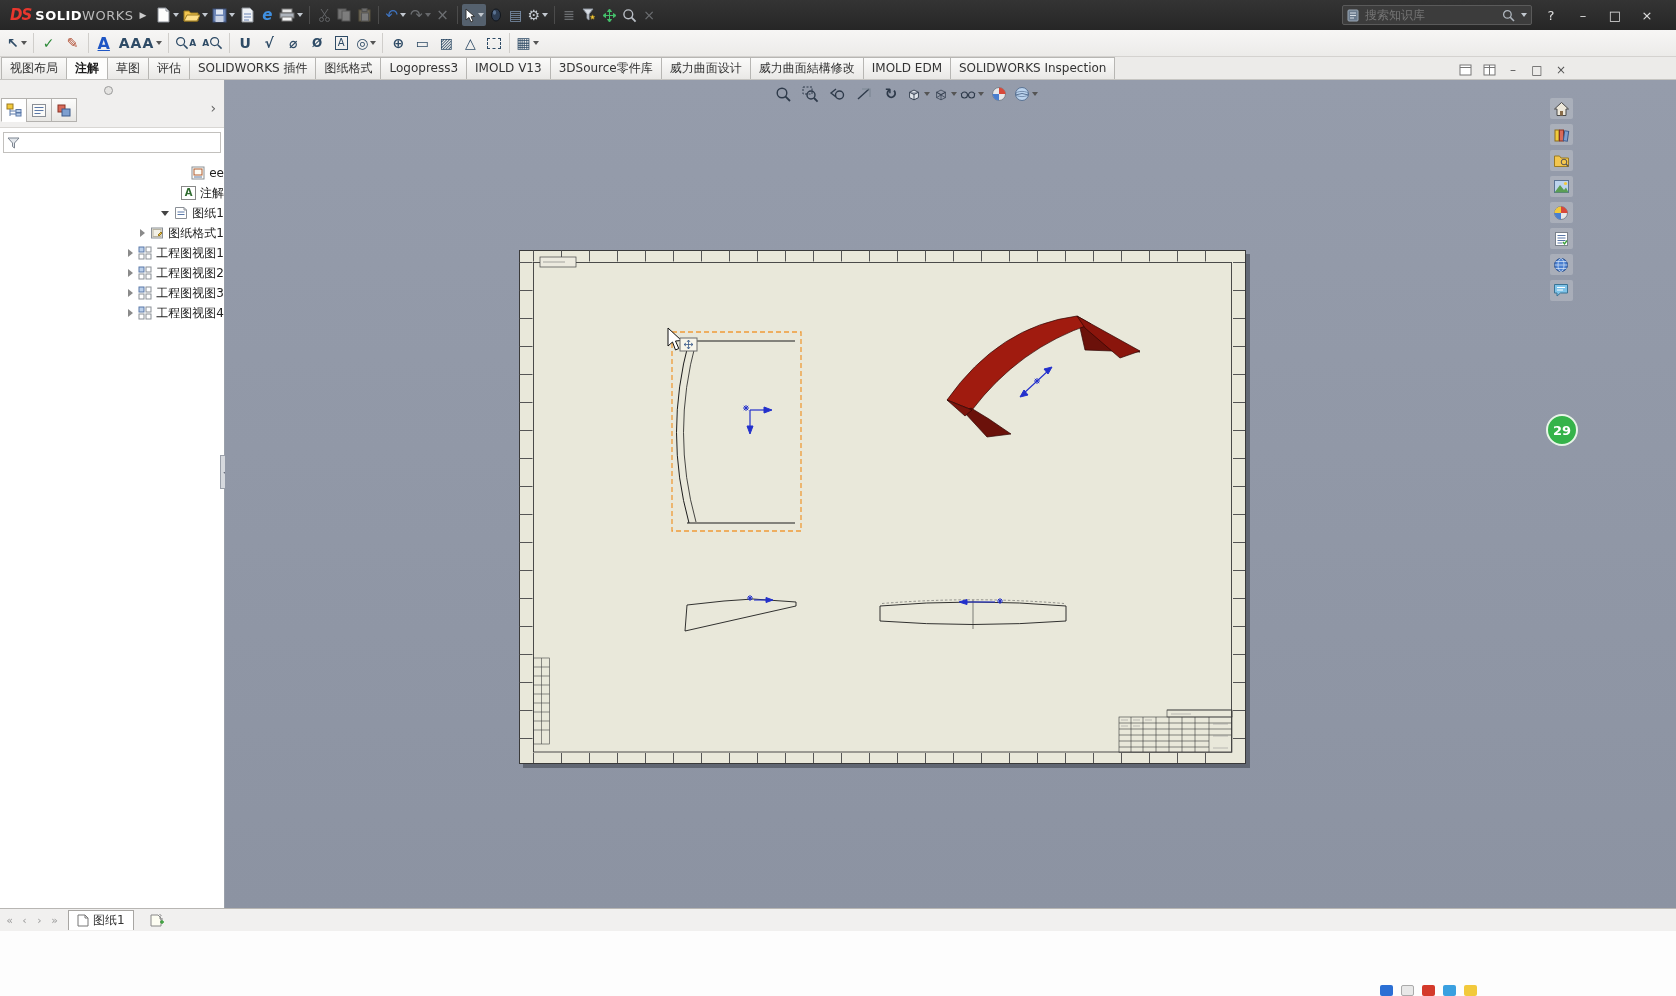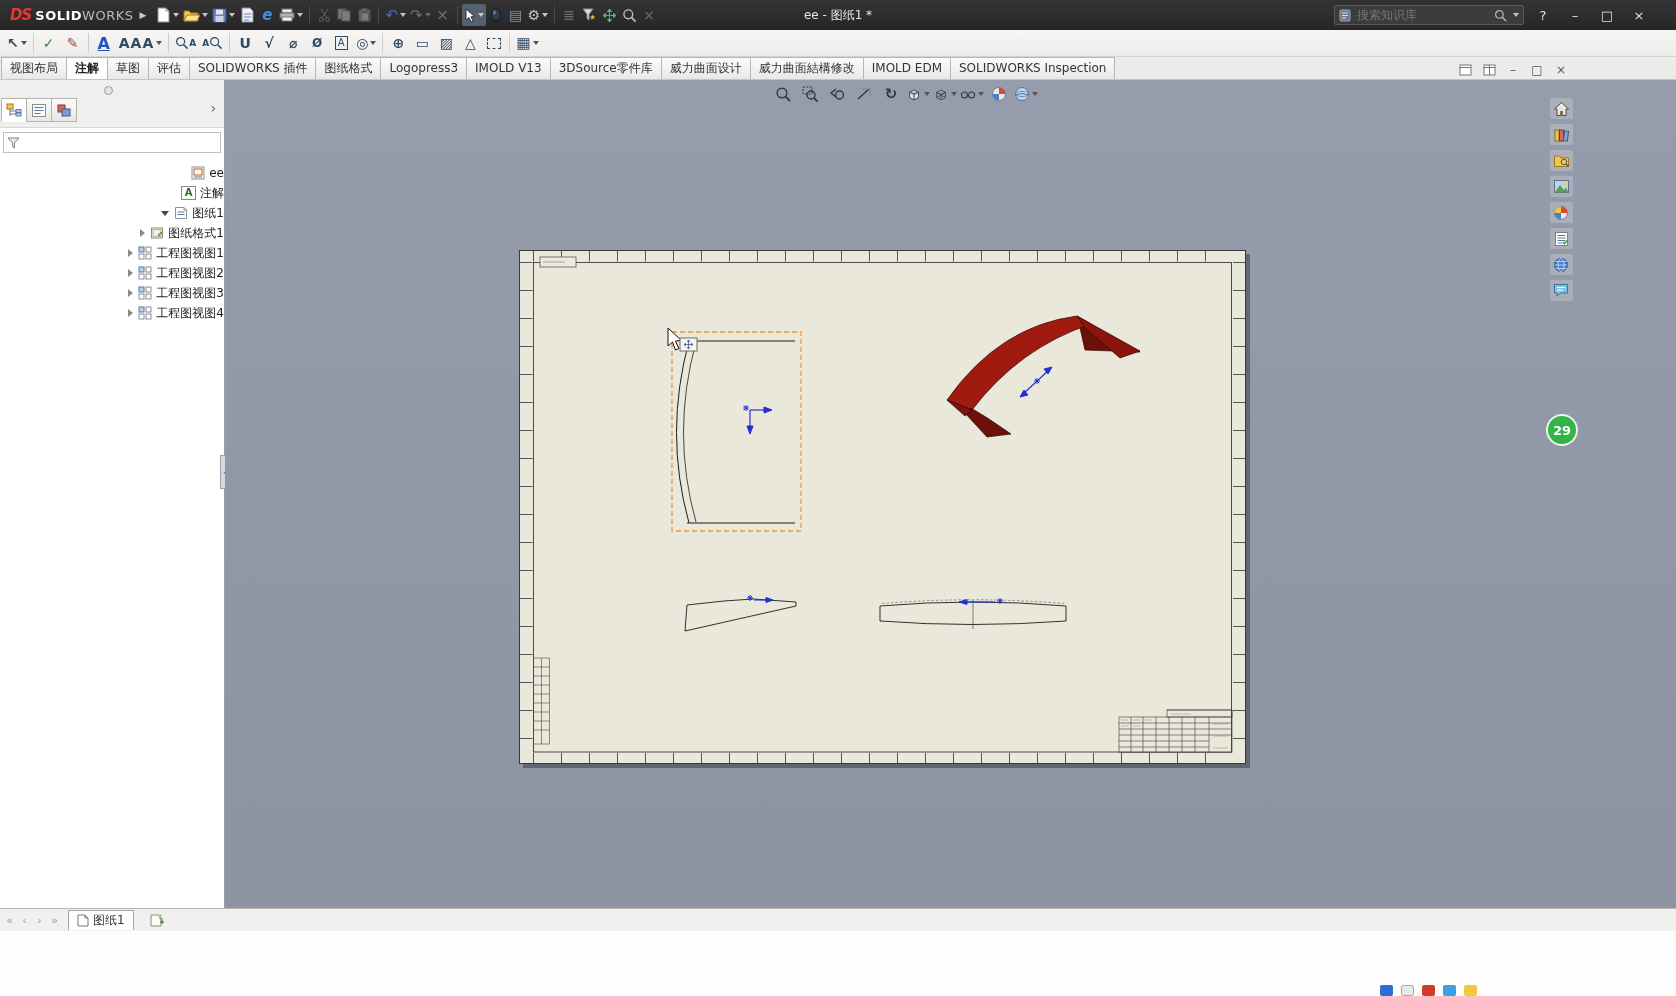--- a/index.html
+++ b/index.html
@@ -16,21 +16,21 @@
   .logo .works { color:#b9b9b9; font-size:13px; letter-spacing:0.5px; }
   .logo .flyout { color:#cccccc; font-size:9px; margin-left:2px; }
   .tbtn { height:22px; min-width:20px; display:flex; align-items:center; justify-content:center;
           padding:0 2px; border-radius:2px; color:#cfd6de; font-size:13px; }
   .tbtn.pressed { background:#55616e; box-shadow:inset 0 0 0 1px #7d8land; }
   .tbtn.disabled { opacity:.38; }
   .dd { width:0; height:0; border-left:3px solid transparent; border-right:3px solid transparent;
         border-top:4px solid #c2c8cf; margin-left:2px; }
   .sep-d { width:1px; height:18px; background:#4b4b4b; margin:0 4px; }
   .tb-title { position:absolute; left:0; right:0; text-align:center; color:#e6e6e6; font-size:12px; pointer-events:none; }
-  .tb-right { margin-left:auto; display:flex; align-items:center; gap:6px; padding-right:24px; z-index:2; }
+  .tb-right { margin-left:auto; display:flex; align-items:center; gap:6px; padding-right:16px; z-index:2; }
   .searchbox { display:flex; align-items:center; gap:4px; width:190px; height:20px; background:#3c3c3c;
                border:1px solid #5a5a5a; border-radius:2px; padding:0 4px; }
   .searchbox input { flex:1; background:transparent; border:none; outline:none; color:#b9b9b9; font-size:12px; width:100px; }
   .winbtn { width:26px; height:20px; display:flex; align-items:center; justify-content:center; color:#e0e0e0; font-size:13px; }
 
   
   .toolbar2 { left:0; top:30px; width:1676px; height:27px; background:linear-gradient(#f7f6f5,#ecebe9);
               border-bottom:1px solid #d4d2cf; display:flex; align-items:center; padding-left:4px; }
   .t2btn { height:24px; min-width:24px; display:flex; align-items:center; justify-content:center;
            color:#2e4b66; font-size:14px; border-radius:2px; padding:0 3px; }
@@ -210,21 +210,20 @@
         </svg>
     </span>
     <span class="tbtn">
       <svg width="15" height="15" viewBox="0 0 15 15">
           <circle cx="6.3" cy="6.3" r="4.4" fill="none" stroke="#b9bec5" stroke-width="1.4"></circle>
           <path d="M9.7 9.7 L13.6 13.6" stroke="#b9bec5" stroke-width="1.8"></path>
         </svg>
     </span>
     <span class="tbtn disabled" style="font-size:14px;">×</span>
 
-    <div class="tb-title">ee - 图纸1 *</div>
 
     <div class="tb-right">
       <div class="searchbox">
         <svg width="12" height="13" viewBox="0 0 12 13">
             <rect x="1" y="1" width="10" height="11" rx="1" fill="#6b7b8d" stroke="#9aa7b4"></rect>
             <path d="M3 4 h6 M3 6.5 h6 M3 9 h4" stroke="#d7dee6"></path>
           </svg>
         <input type="text" placeholder="搜索知识库" style="">
         <svg width="13" height="13" viewBox="0 0 13 13">
             <circle cx="5.4" cy="5.4" r="3.8" fill="none" stroke="#aeb5bd" stroke-width="1.3"></circle>

